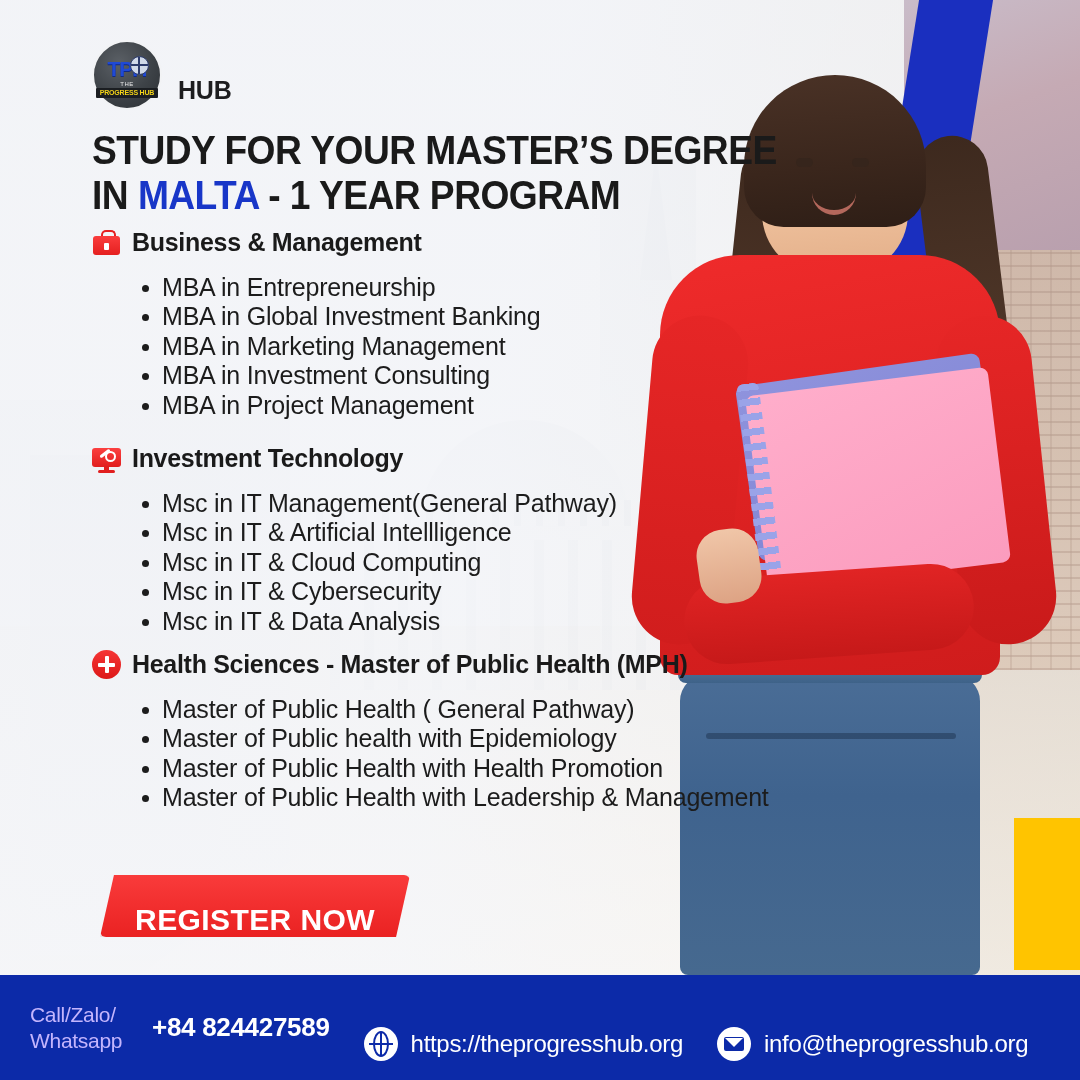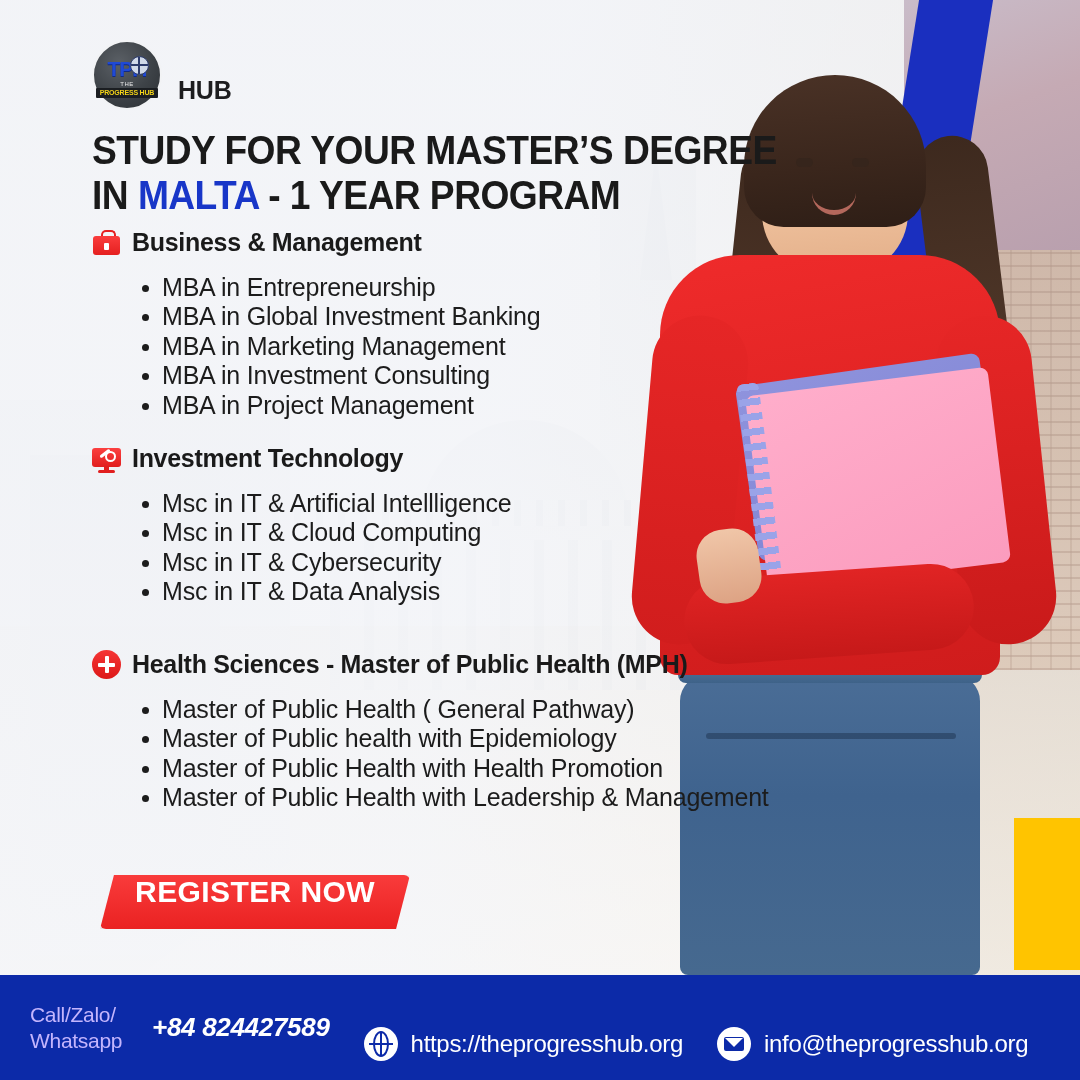--- a/index.html
+++ b/index.html
@@ -272,44 +272,44 @@
     margin:16px 0 0 0;padding:0 0 0 34px;list-style:none;
     font-size:25px;color:#1c1c1c;line-height:1.135;letter-spacing:-.2px;
   }
   ul.list li{position:relative;padding:0 0 1px 0;white-space:nowrap;margin-left:36px;}
   ul.list li:before{
     content:"";position:absolute;left:-20px;top:12px;
     width:7px;height:7px;border-radius:50%;background:#1c1c1c;
   }
 
   .cta{
-    position:absolute;left:100px;top:875px;width:310px;height:54px;
+    position:absolute;left:100px;top:875px;width:310px;height:62px;
     background:linear-gradient(180deg,#f93b3b,#ea2222);
     clip-path:polygon(4.5% 0%,100% 0%,95.5% 100%,0% 100%);
-    display:flex;align-items:flex-start;justify-content:center;
+    display:flex;align-items:flex-end;justify-content:center;
     border-radius:6px;box-shadow:0 3px 10px rgba(180,30,30,.28);
     cursor:pointer;
   }
   .cta span{
     color:#fff;font-size:30px;font-weight:bold;letter-spacing:.4px;
   }
 
   
   .footer{
     position:absolute;left:0;bottom:0;width:1080px;height:105px;
     background:#0c2aa8;display:flex;align-items:center;padding-left:30px;
     box-sizing:border-box;gap:0;
   }
   .f-label{
     color:#c4b5fd;font-size:21px;line-height:1.22;letter-spacing:-.3px;
     width:118px;flex:0 0 auto;
   }
   .f-phone{
     color:#fff;font-size:26px;font-weight:bold;letter-spacing:-.3px;
-    margin-left:4px;flex:0 0 auto;white-space:nowrap;font-style:italic;
+    margin-left:4px;flex:0 0 auto;white-space:nowrap;
   }
   .f-item{display:flex;align-items:center;gap:13px;margin-left:34px;flex:0 0 auto;margin-top:32px;}
   .f-item .ftxt{color:#fff;font-size:24px;letter-spacing:-.3px;white-space:nowrap;}
   .f-ico{
     width:34px;height:34px;border-radius:50%;background:#fff;flex:0 0 auto;
     position:relative;
   }
   .f-ico.globe:before{
     content:"";position:absolute;left:50%;top:5px;width:2px;height:24px;
     margin-left:-1px;background:#0c2aa8;
@@ -420,20 +420,21 @@
         <span class="ico ico-mon">
           <span class="mon-screen"></span>
             <span class="mon-tool"></span>
             <span class="mon-gear"></span>
           <span class="mon-stand"></span>
             <span class="mon-base"></span>
         </span>
         <span>Investment Technology</span>
       </div>
       <ul class="list">
+        <li>Msc in IT Management(General Pathway)</li>
         <li>Msc in IT &amp; Artificial Intellligence</li>
         <li>Msc in IT &amp; Cloud Computing</li>
         <li>Msc in IT &amp; Cybersecurity</li>
         <li>Msc in IT &amp; Data Analysis</li>
       </ul>
     </div>
 
     <div class="section" style="top:650px">
       <div class="sec-head">
         <span class="ico ico-cross"></span>

